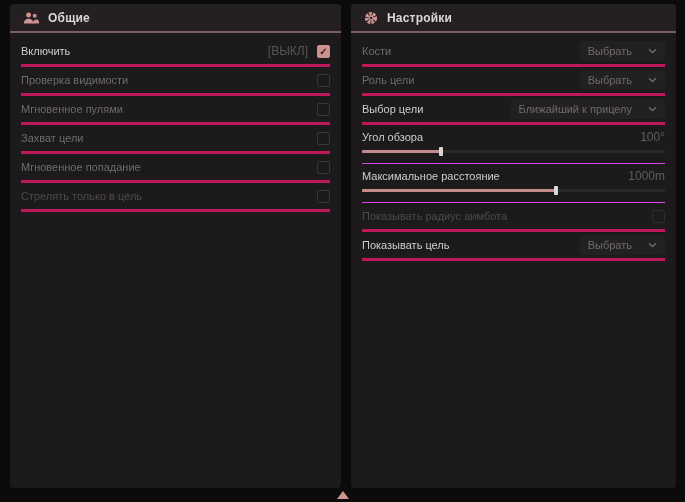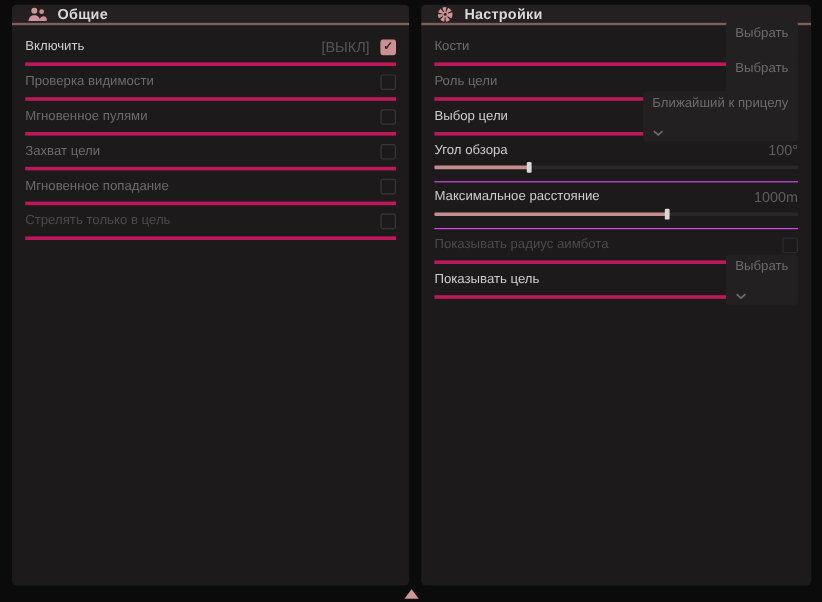--- a/index.html
+++ b/index.html
@@ -3,43 +3,43 @@
 <meta charset="utf-8">
 <style>
   html,body{margin:0;padding:0;background:#0c0b0b;}
   body{font-family:"Liberation Sans", sans-serif; -webkit-font-smoothing:antialiased;}
   .page{position:relative;width:685px;height:502px;background:#0c0b0b;overflow:hidden;}
 
   .panel{position:absolute;top:4px;height:484px;background:#1c1a1a;border-radius:4px;overflow:hidden;}
   .panel-left{left:10px;width:331px;}
   .panel-right{left:351px;width:325px;}
 
-  .panel-header{height:15px;display:flex;align-items:center;gap:9px;padding:0 13px;background:#242021;}
+  .panel-header{height:27px;display:flex;align-items:center;gap:9px;padding:0 13px;background:#242021;}
   .panel-title{font-size:12px;font-weight:700;color:#dad8d8;letter-spacing:.2px;}
   .divider{height:2px;background:#7e5e5f;}
 
   .rows{padding:5px 11px 0 11px;}
   .row{display:flex;align-items:center;height:26px;border-bottom:3px solid #be185d;}
   .label{font-size:11px;flex:0 1 auto;}
   .bright{color:#cfcdcd;}
   .dim{color:#6e6b6b;}
   .faint{color:#4d4a4a;}
   .spacer{flex:1;}
 
   .hotkey{font-size:12px;color:#585555;margin-right:9px;}
 
   .checkbox{width:13px;height:13px;box-sizing:border-box;border:1px solid #393636;border-radius:2px;
             display:flex;align-items:center;justify-content:center;flex:0 0 auto;}
   .checkbox .check{display:none;font-size:10px;line-height:11px;color:#332222;font-weight:700;}
   .checkbox[data-checked="true"]{background:#cb9191;border-color:#cb9191;}
   .checkbox[data-checked="true"] .check{display:block;}
   .checkbox.disabled{border-color:#2e2b2b;}
 
-  .dropdown{margin-left:auto;display:flex;align-items:flex-start;gap:16px;padding:4px 8px;
-            background:#232021;border-radius:3px;cursor:default;flex-direction:column;}
+  .dropdown{margin-left:auto;display:flex;align-items:center;gap:16px;padding:4px 8px;
+            background:#232021;border-radius:3px;cursor:default;}
   .dropdown .dd-value{font-size:11px;color:#6e6b6b;white-space:nowrap;}
   .dd-chevron{display:flex;align-items:center;}
 
   .slider-row{border-bottom:1px solid #d946ef;padding:3px 0 7px 0;}
   .slider-row .row-top{display:flex;align-items:center;height:17px;}
   .rvalue{margin-left:auto;font-size:12px;color:#605d5d;}
   .slider{position:relative;height:9px;margin-top:2px;display:flex;align-items:center;}
   .slider-track{position:absolute;left:0;right:0;top:3px;height:3px;background:#2b2828;border-radius:1px;}
   .slider-fill{position:absolute;left:0;top:3px;height:3px;background:#c48d8d;border-radius:1px;}
   .slider-thumb{position:absolute;right:-2px;top:-3px;width:4px;height:9px;background:#d9d7d7;border-radius:1px;}

